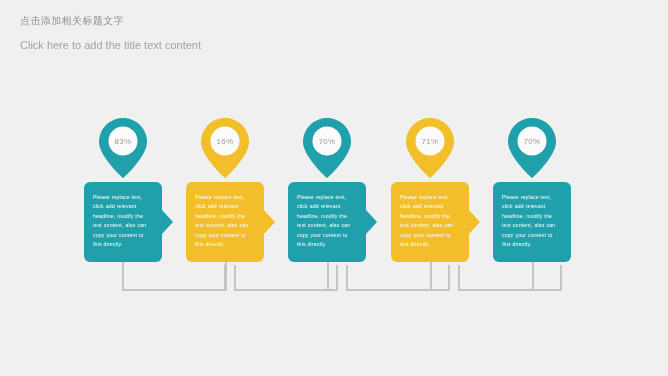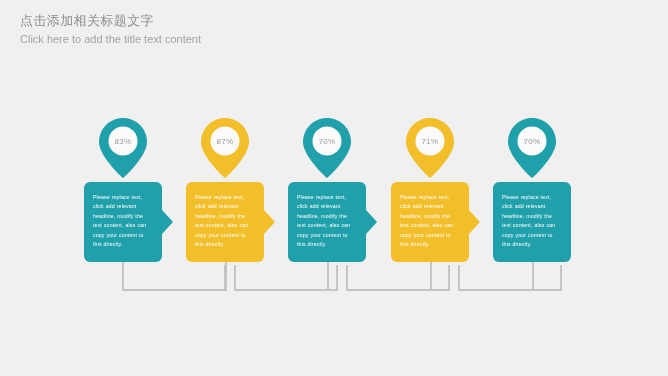--- a/index.html
+++ b/index.html
@@ -16,31 +16,31 @@
   }
 
   
   #header {
     position: absolute;
     left: 20px;
     top: 12px;
     user-select: none;
   }
   #title-cn {
-    font-size: 13px;
+    font-size: 10px;
     color: #8d8d8d;
     letter-spacing: 0.4px;
     line-height: 18px;
     white-space: nowrap;
   }
   #title-en {
     font-size: 11px;
     color: #a2a2a2;
     line-height: 16px;
-    margin-top: 1px;
+    margin-top: 7px;
     white-space: nowrap;
   }
 
   
   #stage {
     position: absolute;
     left: 0;
     top: 0;
     width: 668px;
     height: 376px;
@@ -158,21 +158,21 @@
 
   <div class="card amber" style="left:186px;">
     <div class="card-text">Please replace text, click add relevant headline, modify the text content, also can copy your content to this directly.</div>
     <div class="card-arrow"></div>
   </div>
   <div class="pin" style="left:200px;">
     <svg width="50" height="64" viewBox="0 0 50 64" aria-hidden="true">
       <path d="M25 2 C11.7 2 1 12.7 1 26 C1 38.5 19 57 25 62 C31 57 49 38.5 49 26 C49 12.7 38.3 2 25 2 Z" fill="#f2bf2b"></path>
       <circle cx="25" cy="25" r="14.5" fill="#fbfbfb"></circle>
     </svg>
-    <div class="pin-label">87%</div>
+    <div class="pin-label">16%</div>
   </div>
 
   <div class="card teal" style="left:288px;">
     <div class="card-text">Please replace text, click add relevant headline, modify the text content, also can copy your content to this directly.</div>
     <div class="card-arrow"></div>
   </div>
   <div class="pin" style="left:302px;">
     <svg width="50" height="64" viewBox="0 0 50 64" aria-hidden="true">
       <path d="M25 2 C11.7 2 1 12.7 1 26 C1 38.5 19 57 25 62 C31 57 49 38.5 49 26 C49 12.7 38.3 2 25 2 Z" fill="#20a0ab"></path>
       <circle cx="25" cy="25" r="14.5" fill="#fbfbfb"></circle>

